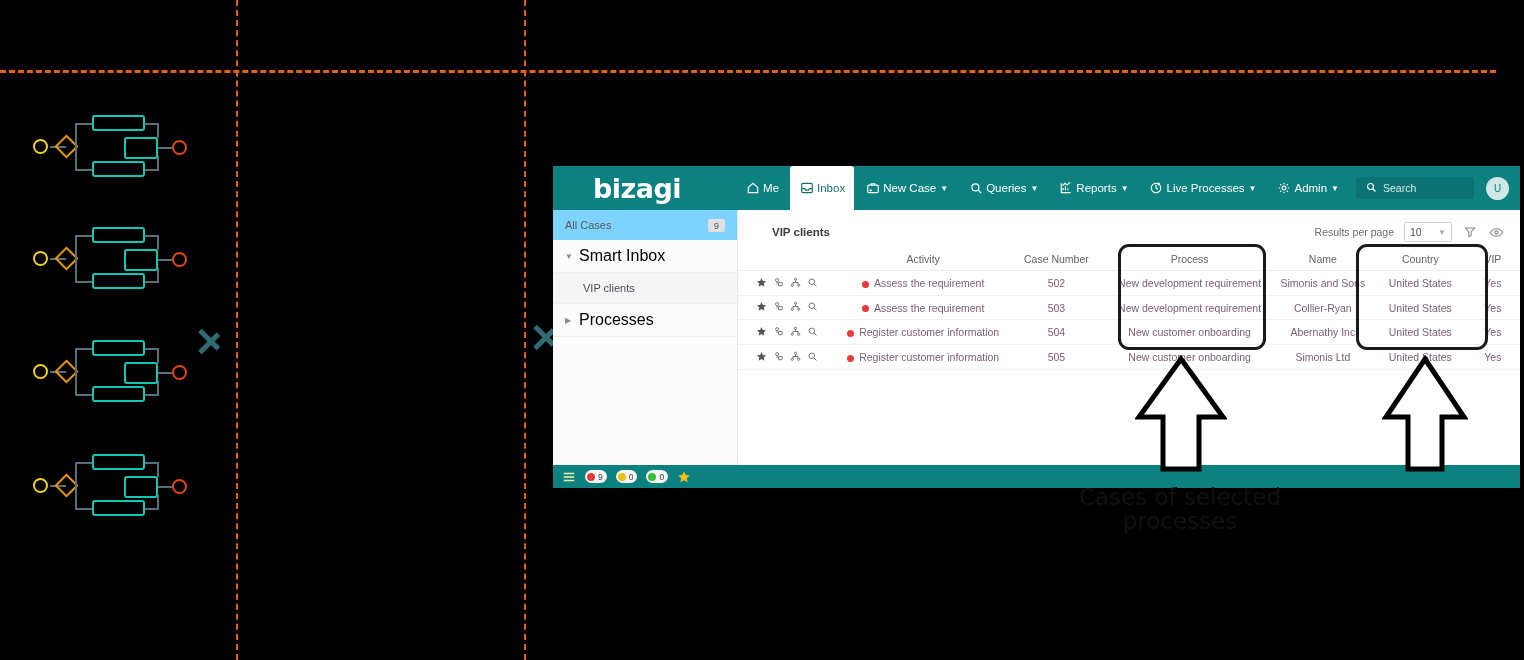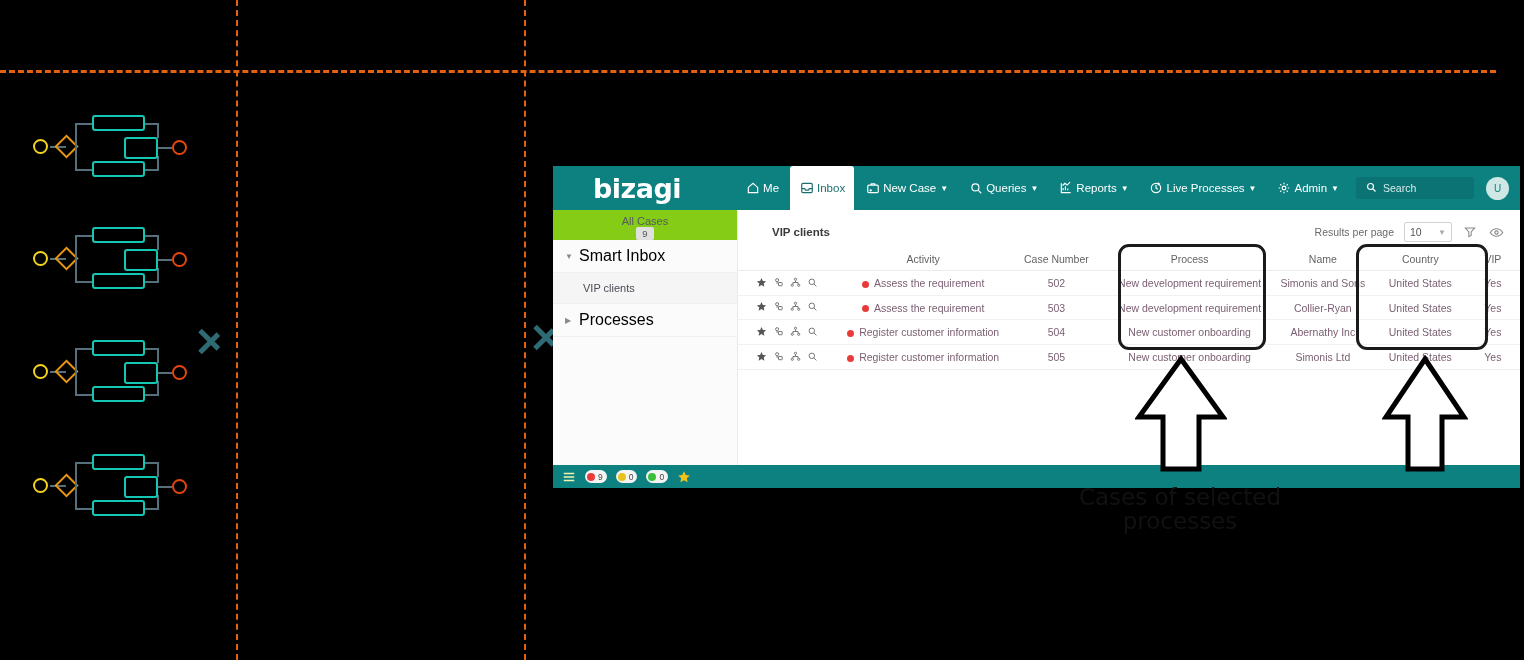--- a/index.html
+++ b/index.html
@@ -94,21 +94,21 @@
     justify-content: center; margin: 0 11px 0 12px; flex: none;
   }
 
   
   .body { display: flex; height: 376px; }
   .sidebar { width: 185px; background: #fbfbfb; border-right: 1px solid #e9e9e9; position: relative; }
   .side-row {
     display: flex; align-items: center; font-size: 11px; color: #565863;
     height: 26px; padding: 0 12px; cursor: pointer;
   }
-  .side-row.allcases { background: #84cc16; justify-content: flex-end; height: 30px; flex-direction: column; }
+  .side-row.allcases { background: #7dd3fc; justify-content: space-between; height: 30px; }
   .side-badge {
     background: #e0e0e0; color: #555; font-size: 9.5px; border-radius: 2px;
     padding: 1px 6px; min-width: 17px; text-align: center;
   }
   .side-group { padding: 7px 12px; border-bottom: 1px solid #efefef; display:flex; align-items:center; }
   .side-arrow { width: 14px; color: #8b8b8b; font-size: 8px; }
   .side-sub {
     padding: 9px 12px 9px 30px; font-size: 11px; color: #4a4c56;
     background: #f5f5f5; border-bottom: 1px solid #efefef; cursor: pointer;
   }

